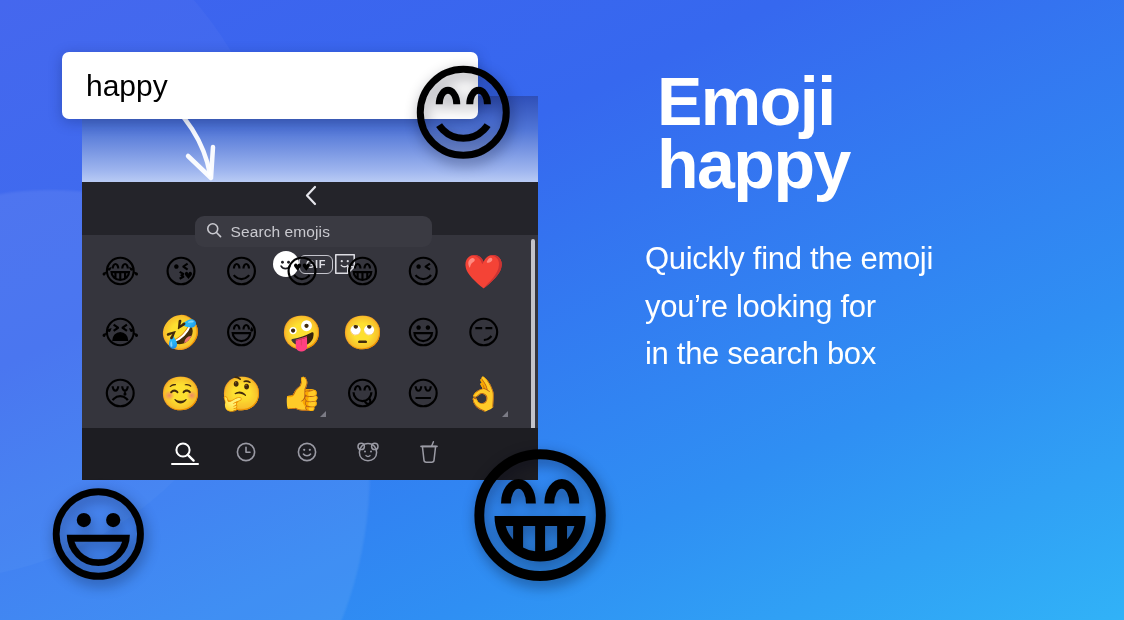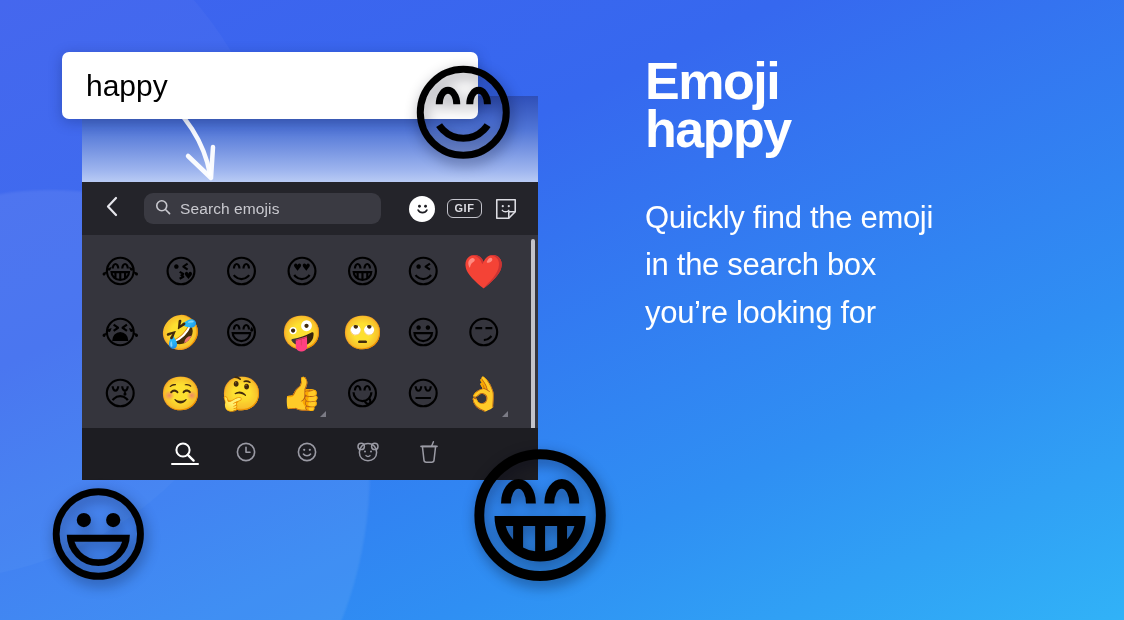--- a/index.html
+++ b/index.html
@@ -75,21 +75,22 @@
     height: 298px;
     background: #35353d;
     overflow: hidden;
   }
   .kb-topbar {
     height: 53px;
     background: #24242a;
     display: flex;
     align-items: center;
     padding: 0 14px;
-    gap: 12px;
+    gap: 4px;
+    flex-direction: column;
   }
   .back-btn {
     width: 30px;
     height: 30px;
     display: flex;
     align-items: center;
     justify-content: center;
     flex: none;
     cursor: pointer;
   }
@@ -252,25 +253,25 @@
 
   
   .copy {
     position: absolute;
     left: 645px;
     top: 58px;
     width: 430px;
     color: #ffffff;
   }
   .headline {
-    font-size: 52px;
+    font-size: 68px;
     line-height: 0.92;
     font-weight: 600;
     letter-spacing: -1.5px;
-    margin: 0;
+    margin: 12px;
     font-family: "Liberation Sans", sans-serif;
   }
   .headline .l2 { display: block; }
   .subcopy {
     margin-top: 40px;
     font-size: 31px;
     line-height: 1.53;
     font-weight: 400;
     letter-spacing: -0.3px;
     font-family: "Liberation Sans", sans-serif;
@@ -492,18 +493,18 @@
   <div class="float float-2">😁</div>
   <div class="float float-3">😃</div>
 
   <div class="copy">
     <h1 class="headline">
       <span class="l1">Emoji</span>
       <span class="l2">happy</span>
     </h1>
     <div class="subcopy">
       <span>Quickly find the emoji</span>
+      <span>you’re looking for</span>
       <span>in the search box</span>
-      <span>you’re looking for</span>
     </div>
   </div>
 
 </div>
 
 </body></html>

